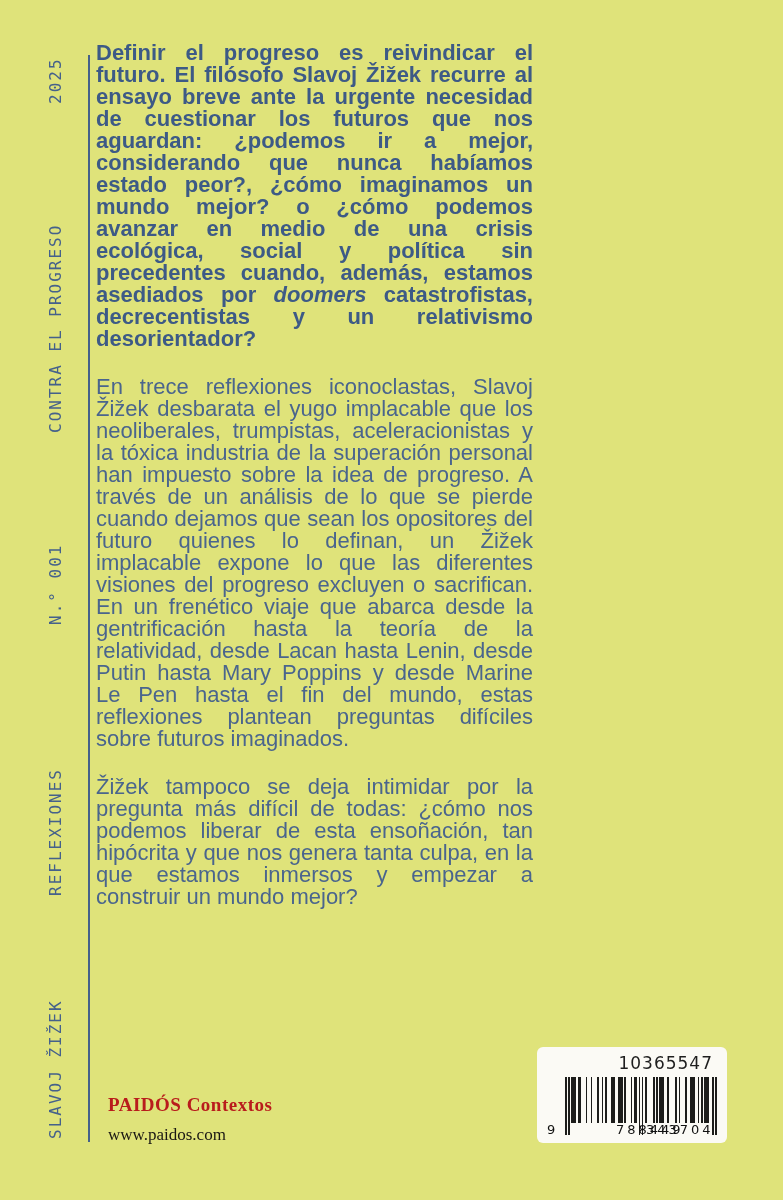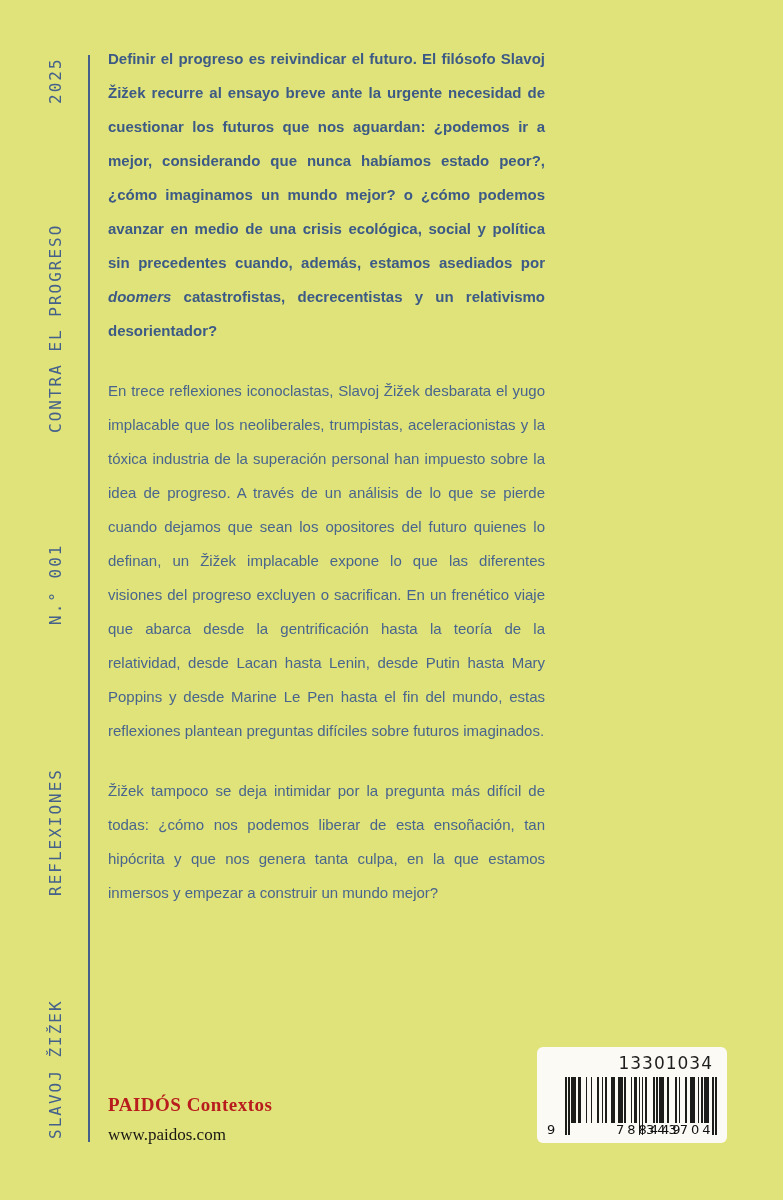--- a/index.html
+++ b/index.html
@@ -29,25 +29,25 @@
   .v-author{top:1139px;}
   .divider{
     position:absolute;
     left:88px;top:55px;
     width:2px;height:1087px;
     background:#45618b;
   }
   
   .body-text{
     position:absolute;
-    left:108px;top:42px;
+    left:96px;top:42px;
     width:437px;
     color:#4a658d;
-    font-size:15px;
-    line-height:34px;
+    font-size:22px;
+    line-height:22px;
     text-align:justify;
   }
   .body-text p{margin:0 0 26px 0;}
   .body-text p.lead{font-weight:700;color:#3d5a86;}
   .body-text em{font-style:italic;}
   
   .publisher{
     position:absolute;
     left:108px;top:1070px;
     font-family:"Liberation Serif",serif;
@@ -114,21 +114,21 @@
     <p>En trece reflexiones iconoclastas, Slavoj Žižek desbarata el yugo implacable que los neoliberales, trumpistas, aceleracionistas y la tóxica industria de la superación personal han impuesto sobre la idea de progreso. A través de un análisis de lo que se pierde cuando dejamos que sean los opositores del futuro quienes lo definan, un Žižek implacable expone lo que las diferentes visiones del progreso excluyen o sacrifican. En un frenético viaje que abarca desde la gentrificación hasta la teoría de la relatividad, desde Lacan hasta Lenin, desde Putin hasta Mary Poppins y desde Marine Le Pen hasta el fin del mundo, estas reflexiones plantean preguntas difíciles sobre futuros imaginados.</p>
     <p>Žižek tampoco se deja intimidar por la pregunta más difícil de todas: ¿cómo nos podemos liberar de esta ensoñación, tan hipócrita y que nos genera tanta culpa, en la que estamos inmersos y empezar a construir un mundo mejor?</p>
   </main>
 
   <footer class="publisher">
     <div class="imprint">PAIDÓS Contextos</div>
     <div class="url">www.paidos.com</div>
   </footer>
 
   <div class="barcode-box">
-    <div class="barcode-number">13301034</div>
+    <div class="barcode-number">10365547</div>
     <div class="bars" id="bars">
         <div class="bar guard" style="left: 0px; width: 1.6px;"></div>
         <div class="bar guard" style="left: 3.2px; width: 1.6px;"></div>
         <div class="bar" style="left: 6.4px; width: 4.8px;"></div>
         <div class="bar" style="left: 12.8px; width: 3.2px;"></div>
         <div class="bar" style="left: 20.8px; width: 1.6px;"></div>
         <div class="bar" style="left: 25.6px; width: 1.6px;"></div>
         <div class="bar" style="left: 32px; width: 1.6px;"></div>
         <div class="bar" style="left: 36.8px; width: 1.6px;"></div>
         <div class="bar" style="left: 40px; width: 1.6px;"></div>

